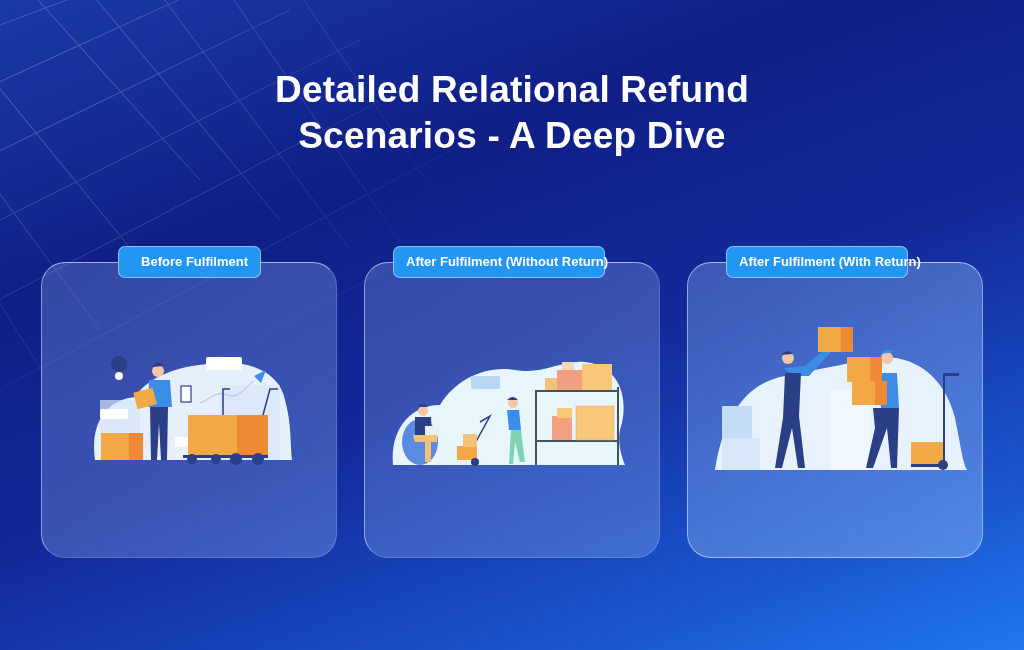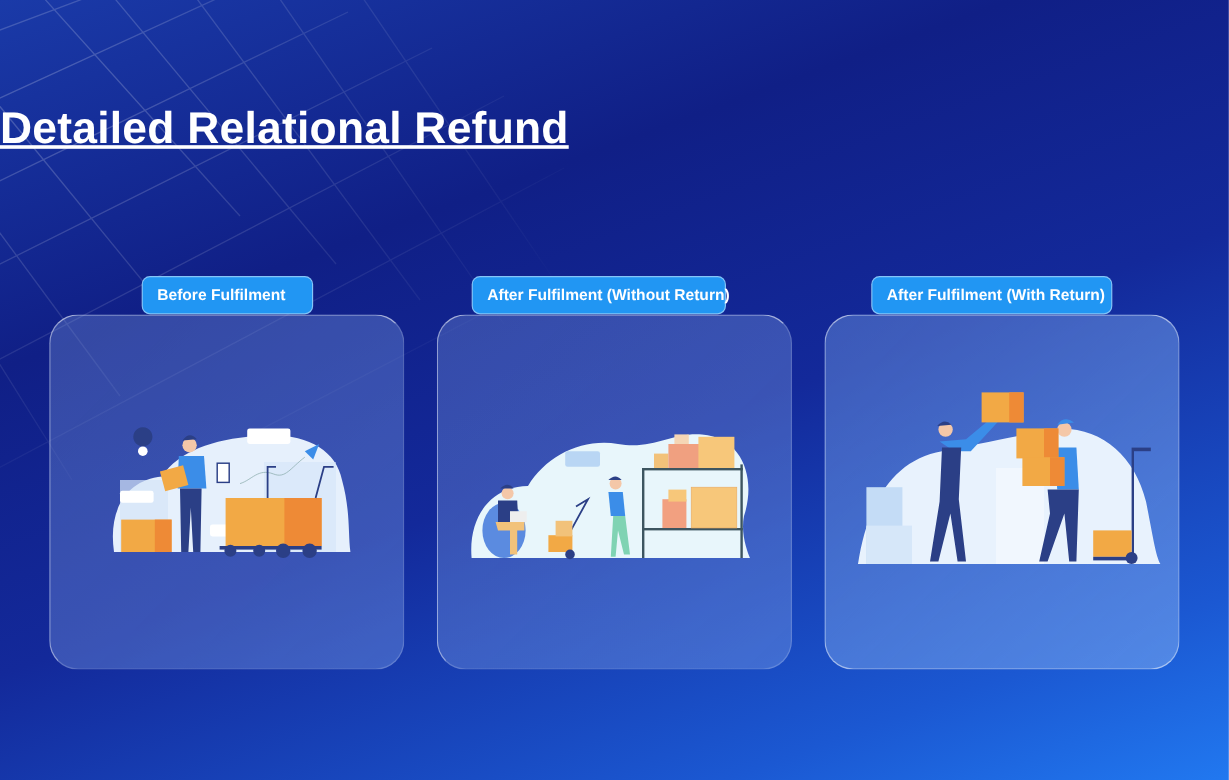--- a/index.html
+++ b/index.html
@@ -7,50 +7,49 @@
     body {
       position: relative;
       font-family: "Liberation Sans", "DejaVu Sans", sans-serif;
       background: linear-gradient(160deg, #1a3aa8 0%, #101f86 30%, #13299a 55%, #1b58d2 85%, #2178f0 100%);
     }
     .grid-bg {
       position: absolute; left: 0; top: 0; width: 520px; height: 420px;
       pointer-events: none;
     }
     .title {
-      position: absolute; left: 0; right: 0; top: 84px;
-      color: #ffffff;
+      position: absolute; left: 0; right: 0; top: 67px;
+      text-align: center; color: #ffffff;
       font-size: 37px; font-weight: 700; line-height: 46px;
       letter-spacing: 0.2px;
-      text-decoration: underline;
     }
     .card {
       position: absolute; top: 262px; width: 296px; height: 296px;
       border-radius: 24px;
       background: linear-gradient(135deg, rgba(120,150,220,0.35) 0%, rgba(130,165,235,0.38) 100%);
       border: 1px solid rgba(255,255,255,0.18);
       border-top: 1.5px solid rgba(255,255,255,0.55);
       border-left: 1.5px solid rgba(255,255,255,0.45);
     }
     .card.c3 { background: linear-gradient(135deg, rgba(110,150,225,0.45) 0%, rgba(125,170,240,0.55) 100%); border-bottom: 1.5px solid rgba(255,255,255,0.5); border-right: 1.5px solid rgba(255,255,255,0.4); }
     .card.c1 { left: 41px; }
     .card.c2 { left: 364px; }
     .card.c3 { left: 687px; }
     .badge {
-      position: absolute; top: 230px; height: 32px;
+      position: absolute; top: 246px; height: 32px;
       background: #2196f3; color: #ffffff;
       border: 1px solid rgba(255,255,255,0.45);
       border-radius: 7px;
       font-size: 13px; font-weight: 700;
-      line-height: 30px; text-align: left;
+      line-height: 30px; text-align: right;
       padding: 0 12px; white-space: nowrap;
     }
     .badge.b1 { left: 118px; width: 143px; }
     .badge.b2 { left: 393px; width: 212px; }
-    .badge.b3 { left: 726px; width: 201px; }
+    .badge.b3 { left: 726px; width: 182px; }
     .illus { position: absolute; }
   </style>
 </head>
 <body>
 
 <svg class="grid-bg" viewBox="0 0 520 420">
   <defs>
     <radialGradient id="gfade" cx="0.1" cy="0.2" r="0.9">
       <stop offset="0" stop-color="#fff" stop-opacity="0.22"></stop>
       <stop offset="1" stop-color="#fff" stop-opacity="0"></stop>
@@ -73,20 +72,21 @@
     <path d="M-40 40 L140 260"></path>
       <path d="M-40 140 L100 330"></path>
       <path d="M220 -20 L420 270"></path>
     <path d="M290 -20 L480 260"></path>
       <path d="M-40 240 L60 400"></path>
   </g>
 </svg>
 
 <div class="title">
   <div>Detailed Relational Refund</div>
+  <div>Scenarios - A Deep Dive</div>
 </div>
 
 <div class="card c1"></div>
 <div class="badge b1">Before Fulfilment</div>
 <svg class="illus" style="left:80px;top:345px;width:220px;height:120px" viewBox="0 0 220 120">
   <path d="M15 115 C10 80 25 55 55 52 C70 30 100 20 140 18 C175 16 200 30 205 55 C212 80 210 100 212 115 Z" fill="#e6f0fc"></path>
   <rect x="20" y="55" width="40" height="60" fill="#d4e4f8" opacity="0.7"></rect>
   <rect x="140" y="40" width="60" height="75" fill="#d4e4f8" opacity="0.6"></rect>
 
   <path d="M39 27 a8 8 0 1 1 0.1 0 L39 43 Z" fill="#2b3f86"></path>

